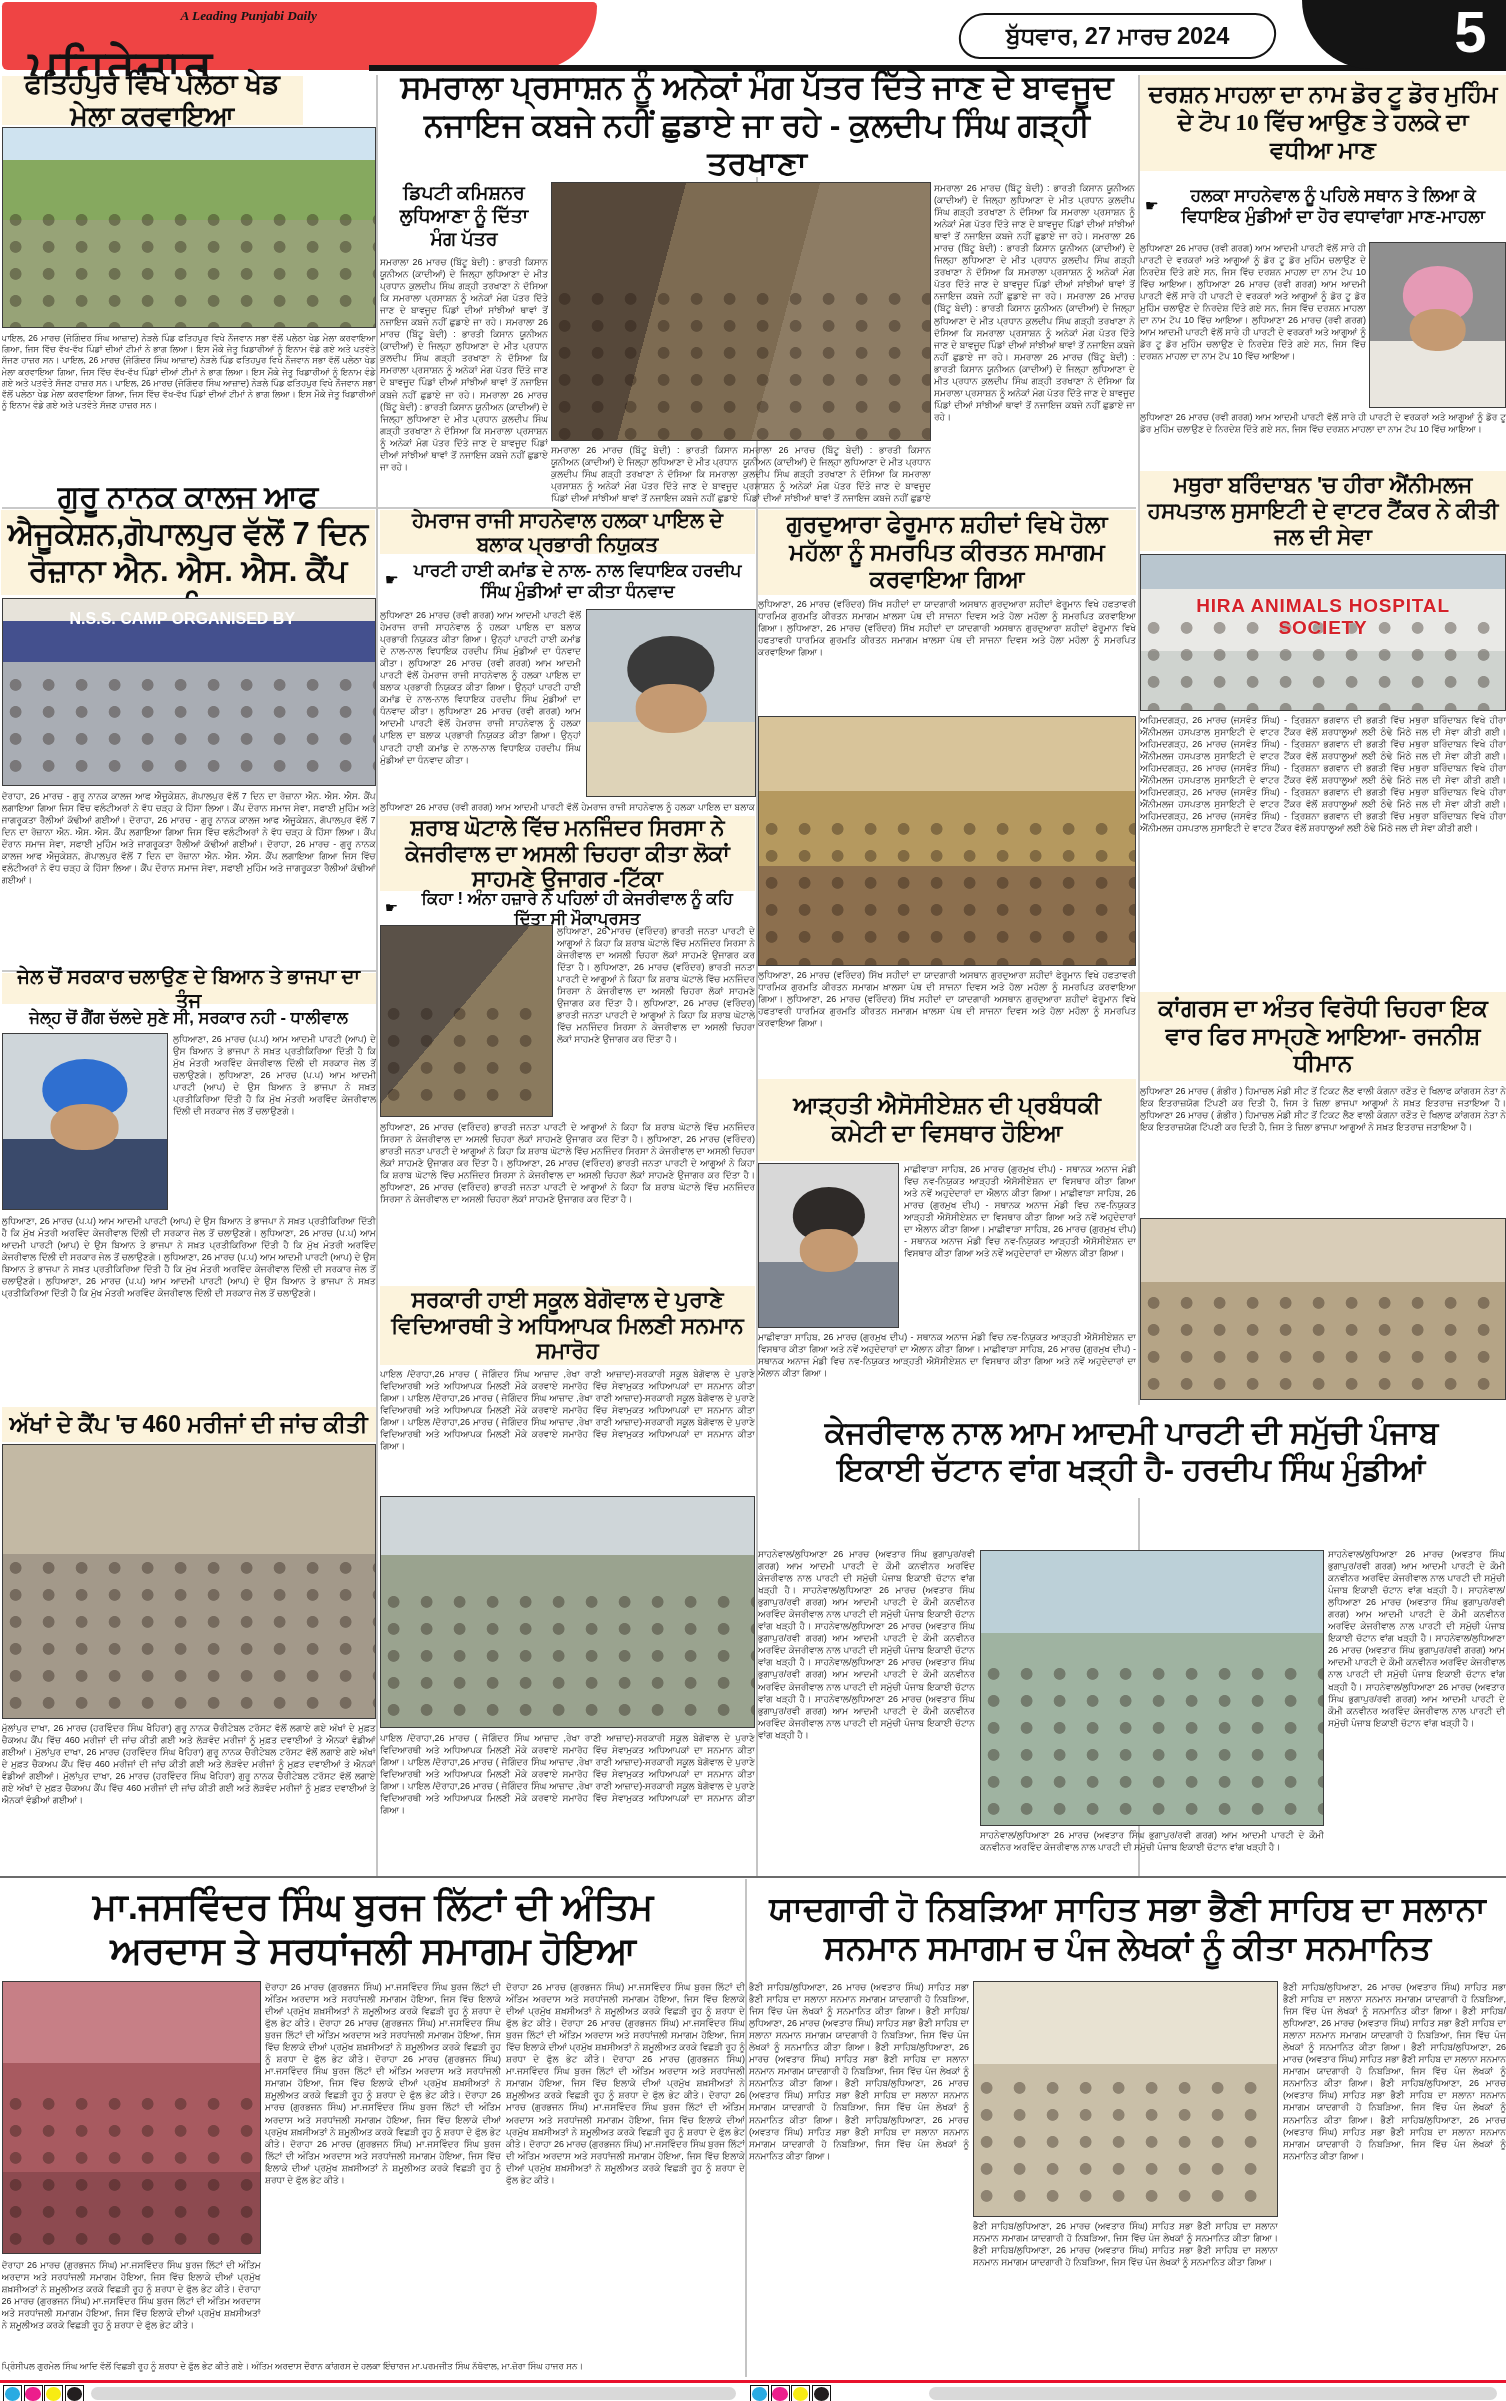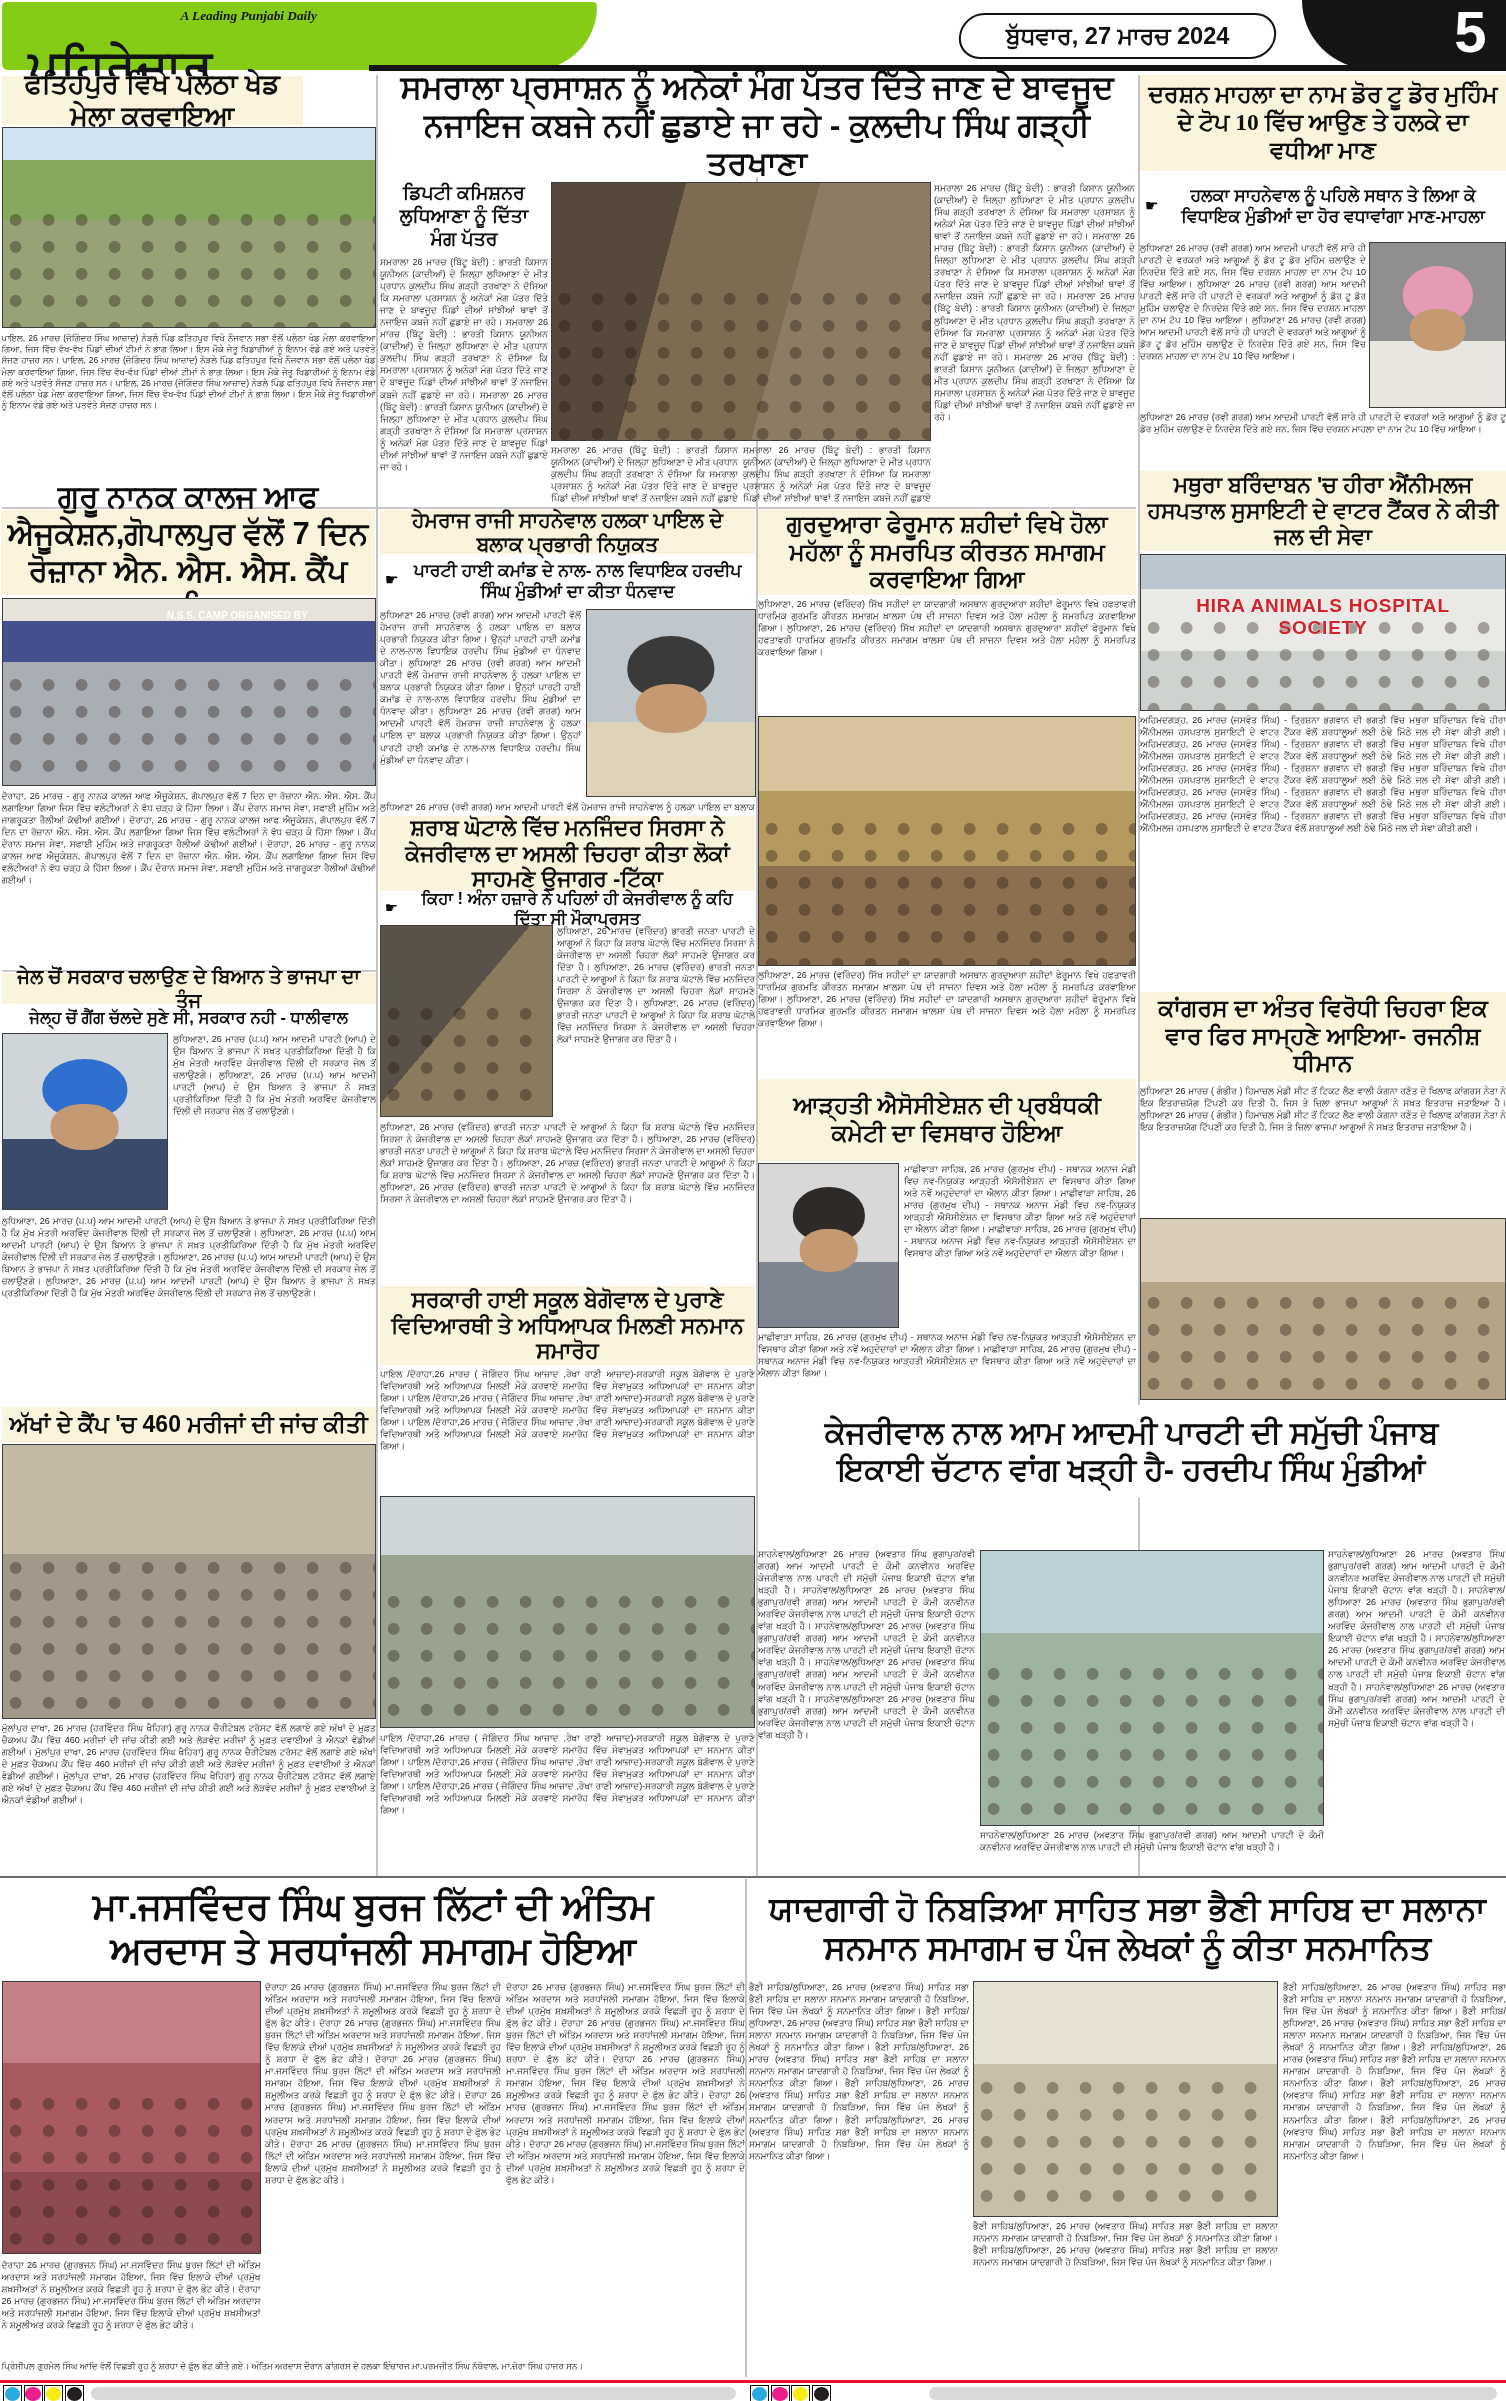--- a/index.html
+++ b/index.html
@@ -1,21 +1,21 @@
 <!DOCTYPE html>
 <html style="font-size:12.6px"><head>
 <meta charset="utf-8">
 <style>
   html,body{margin:0;padding:0;background:#e9e9e9;}
   .page{position:relative;width:1506px;height:2401px;background:#ffffff;margin:0 auto;
         font-family:"Liberation Sans","DejaVu Sans",sans-serif;color:#111;overflow:hidden;}
   .abs{position:absolute;box-sizing:border-box;}
 
   
-  .masthead-box{background:#84cc16;border-radius:7.9px 7.9px 118px 11px;}
+  .masthead-box{background:#ef4444;border-radius:7.9px 7.9px 118px 11px;}
   .logo-txt{font-weight:900;font-size:47px;letter-spacing:1.6px;color:#141414;line-height:1;}
   .tagline{font-family:"Liberation Serif","DejaVu Serif",serif;font-style:italic;font-weight:700;font-size:13.3px;color:#141414;}
   .hdr-rule{background:#141414;}
   .hdr-corner{background:#141414;border-radius:0 0 0 86px;}
   .page-num{color:#fff;font-weight:900;font-size:58px;line-height:1;}
   .date-pill{background:#fff;border:2.4px solid #141414;border-radius:27px;display:flex;align-items:center;justify-content:center;
              font-weight:700;font-size:23.6px;transform:skewX(-6deg);}
   .date-pill span{transform:skewX(6deg);}
 
   
@@ -51,21 +51,21 @@
   .portrait::before{content:'';position:absolute;left:50%;top:14%;width:52%;height:34%;transform:translateX(-50%);
      border-radius:50% 50% 45% 45%;background:var(--turban,#2a6fd4);}
   .portrait::after{content:'';position:absolute;left:50%;top:40%;width:42%;height:26%;transform:translateX(-50%);
      border-radius:46%;background:#c59a72;}
   .p-blue{--turban:#2f6fd0;background:linear-gradient(#cfd6da 0 60%,#3a4a6b 60% 100%);}
   .p-pink{--turban:#e59ab5;background:linear-gradient(#8f8f8f 0 60%,#e9e6df 60% 100%);}
   .p-cream{--turban:#3a3a3a;background:linear-gradient(#bfc7cc 0 60%,#ded3b8 60% 100%);}
   .p-gray{--turban:#2e2a28;background:linear-gradient(#d8d8d8 0 60%,#7e8590 60% 100%);}
   .banner-red{position:absolute;left:6%;right:6%;top:26%;color:#d5222a;font-weight:900;font-size:19px;text-align:center;
       letter-spacing:0.8px;text-shadow:0 0 1.6px #fff;z-index:2;}
-  .banner-wht{position:absolute;left:18%;right:18%;top:6%;color:#fff;font-weight:700;font-size:10px;text-align:right;z-index:2;}
+  .banner-wht{position:absolute;left:18%;right:18%;top:6%;color:#fff;font-weight:700;font-size:16px;text-align:left;z-index:2;}
 
   
   .red-rule{background:#e8112d;}
   .reg-dot{width:19px;height:17.3px;border:1.6px solid #111;display:inline-block;margin-right:1.6px;position:relative;box-sizing:border-box;}
   .reg-dot i{position:absolute;inset:0.8px;border-radius:50%;}
   .gray-bar{background:#d9d9d9;border-radius:7px;}
 </style>
 </head>
 <body>
 

